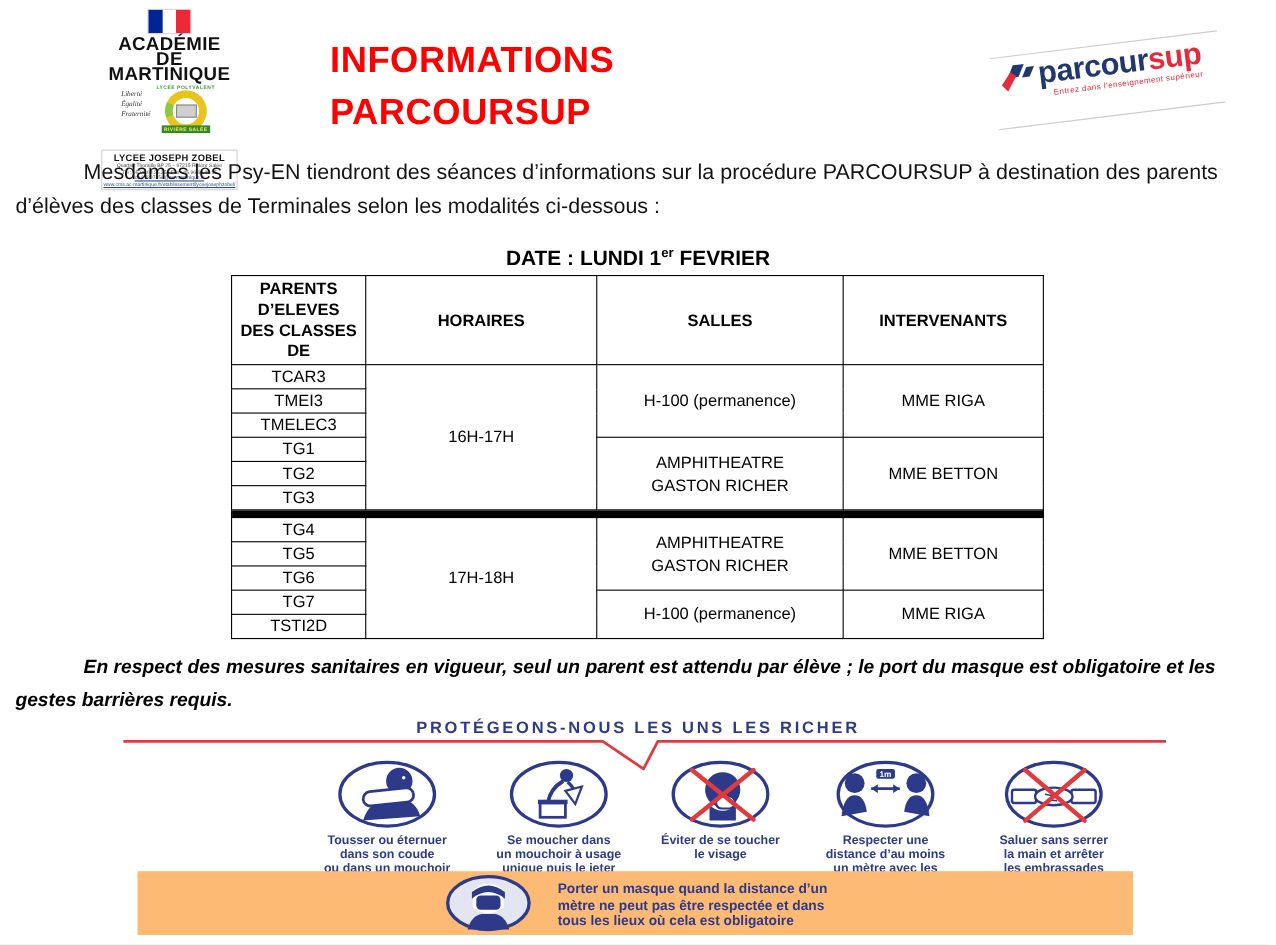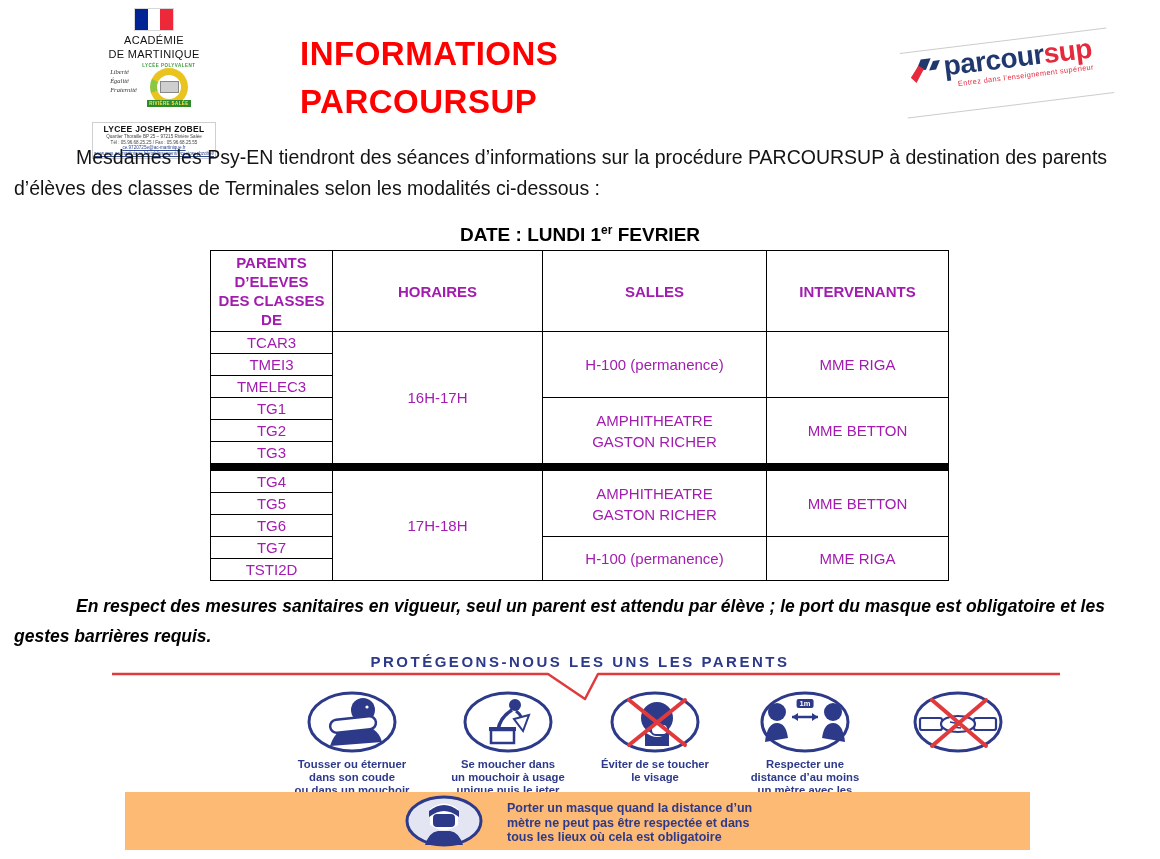--- a/index.html
+++ b/index.html
@@ -4,21 +4,21 @@
 <style>
   * { margin:0; padding:0; box-sizing:border-box; }
   body { background:#888; font-family:"Liberation Sans", sans-serif; }
   .page { position:relative; width:1160px; height:859px; background:#ffffff; margin:0 auto; overflow:hidden; }
 
   
   .academy { position:absolute; left:92px; top:8px; width:124px; text-align:center; color:#111; }
   .flag { width:40px; height:23px; margin:0 auto 2px auto; display:flex; border:1px solid #d8d8d8; }
   .flag div { flex:1; }
   .flag .b { background:#002395; } .flag .w { background:#fff; } .flag .r { background:#ed2939; }
-  .academy-name { font-weight:normal; font-size:11px; letter-spacing:.3px; line-height:14px; }
+  .academy-name { font-weight:bold; font-size:17px; letter-spacing:.3px; line-height:14px; }
   .academy-mid { display:flex; align-items:flex-start; justify-content:center; gap:3px; margin-top:2px; }
   .motto { font-family:"Liberation Serif", serif; font-style:italic; font-size:6.5px; text-align:left; line-height:9px; color:#333; padding-top:4px; }
   .crest { position:relative; width:58px; height:56px; }
   .crest-arc { font-size:4.5px; color:#3a9a35; font-weight:bold; letter-spacing:.5px; white-space:nowrap; }
   .crest-circle { position:relative; width:38px; height:38px; margin:0 auto; border-radius:50%;
      background:conic-gradient(#e9c41f 0 70%, #8dc63f 70% 82%, #e9c41f 82% 100%); }
   .crest-circle .hole { position:absolute; left:7px; top:7px; width:24px; height:24px; border-radius:50%; background:#fff; }
   .crest-photo { position:absolute; left:10px; top:13px; width:19px; height:12px; background:#cfcfcf; border:1px solid #888; }
   .crest-banner { position:relative; margin:-6px auto 0 auto; width:44px; background:#2f8a2d; color:#ffe94a; font-size:4.5px; font-weight:bold; padding:1px 0; letter-spacing:.4px; }
   .school-box { margin-top:3px; border:1px solid #cfcfcf; padding:1px 1px 2px 1px; background:#fff; }
@@ -36,21 +36,21 @@
   .psup-main { color:#20386e; } .psup-accent { color:#e52a3d; }
   .psup-tagline { font-size:7.3px; color:#e52a3d; margin:-2px 0 0 48px; letter-spacing:.4px; }
 
   
   .intro { position:absolute; left:14px; top:142px; width:1132px; font-size:19.5px; line-height:31px; color:#141414; text-indent:62px; }
 
   
   .date-heading { position:absolute; left:0; top:223px; width:1160px; text-align:center; font-size:19px; font-weight:bold; color:#000; }
   .date-heading sup { font-size:12px; }
   table.sched { position:absolute; left:210px; top:250px; border-collapse:collapse; table-layout:fixed; }
-  .sched th, .sched td { border:1.5px solid #000; text-align:center; vertical-align:middle; font-size:15px; color:#a21caf; background:#fff; }
+  .sched th, .sched td { border:1.5px solid #000; text-align:center; vertical-align:middle; font-size:15px; color:#000000; background:#fff; }
   .sched th { font-weight:bold; height:63px; line-height:19px; padding:2px 6px; }
   .sched td { height:22px; padding:0 4px; white-space:pre-line; line-height:21px; }
   .col-classes { width:122px; } .col-hor { width:210px; } .col-salles { width:224px; } .col-int { width:182px; }
   tr.thick-divider td { height:7px; padding:0; background:#000; border-top:0; border-bottom:0; }
 
   
   .note { position:absolute; left:14px; top:591px; width:1132px; font-size:17.5px; font-weight:bold; font-style:italic; line-height:30px; color:#000; text-indent:62px; }
 
   
   .info-title { position:absolute; left:0; top:653px; width:1160px; text-align:center; font-size:15px; font-weight:800; letter-spacing:2.5px; color:#2d3a8a; }
@@ -183,21 +183,21 @@
       <td rowspan="2">MME RIGA</td>
     </tr>
     <tr>
           <td>TSTI2D</td>
         </tr>
   </tbody>
     </table>
 
   <p class="note">En respect des mesures sanitaires en vigueur, seul un parent est attendu par élève ; le port du masque est obligatoire et les gestes barrières requis.</p>
 
-  <div class="info-title">PROTÉGEONS-NOUS LES UNS LES PARENTS</div>
+  <div class="info-title">PROTÉGEONS-NOUS LES UNS LES RICHER</div>
   <svg class="redline" width="948" height="32" viewBox="0 0 948 32">
     <polyline points="0,2 436,2 473,27 486,2 948,2" fill="none" stroke="#e03a3c" stroke-width="2.5" stroke-linejoin="round"></polyline>
   </svg>
 
   <div class="gestures">
 
 
     <div class="gesture g3">
       <div class="icon-wrap">
         <svg width="92" height="64" viewBox="0 0 92 64">
@@ -268,20 +268,23 @@
       <div class="icon-wrap">
         <svg width="92" height="64" viewBox="0 0 92 64">
           <ellipse cx="46" cy="32" rx="43" ry="29" fill="#fff" stroke="#2d3a8a" stroke-width="3"></ellipse>
           <rect x="8" y="28" width="22" height="12" rx="2" fill="#fff" stroke="#2d3a8a" stroke-width="2.2"></rect>
           <rect x="62" y="28" width="22" height="12" rx="2" fill="#fff" stroke="#2d3a8a" stroke-width="2.2"></rect>
           <ellipse cx="46" cy="34" rx="17" ry="8" fill="#fff" stroke="#2d3a8a" stroke-width="2.2"></ellipse>
           <path d="M38,32 l10,2 M40,37 l9,1" stroke="#2d3a8a" stroke-width="1.3" fill="none"></path>
           <path d="M20,10 L74,56 M74,10 L20,56" stroke="#e03a3c" stroke-width="4" stroke-linecap="round"></path>
         </svg>
       </div>
+      <div class="caption">Saluer sans serrer
+la main et arrêter
+les embrassades</div>
     </div>
 
   </div>
 
   <div class="mask-banner">
     <svg class="mask-icon" width="82" height="52" viewBox="0 0 82 52">
       <ellipse cx="41" cy="26" rx="37" ry="24" fill="#e3e5f2"></ellipse>
       <path d="M22,50 Q26,37 35,36 L47,36 Q56,37 60,50 Z" fill="#2d3a8a"></path>
       <path d="M27,14 Q41,3 55,14 L55,30 Q41,40 27,30 Z" fill="#fff"></path>
       <path d="M26,16 Q41,4 56,16 L56,22 Q41,10 26,22 Z" fill="#2d3a8a"></path>

